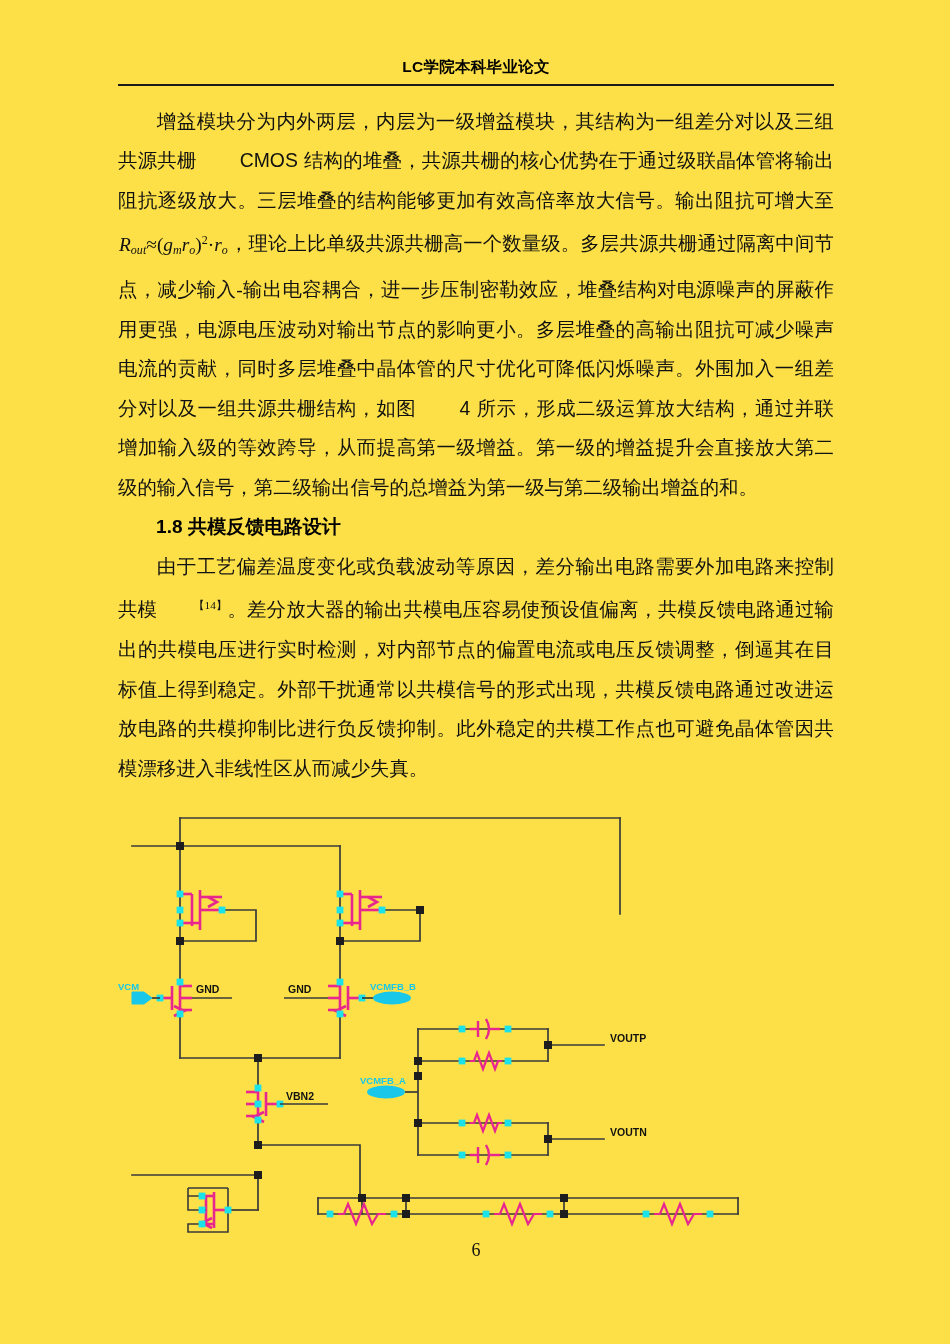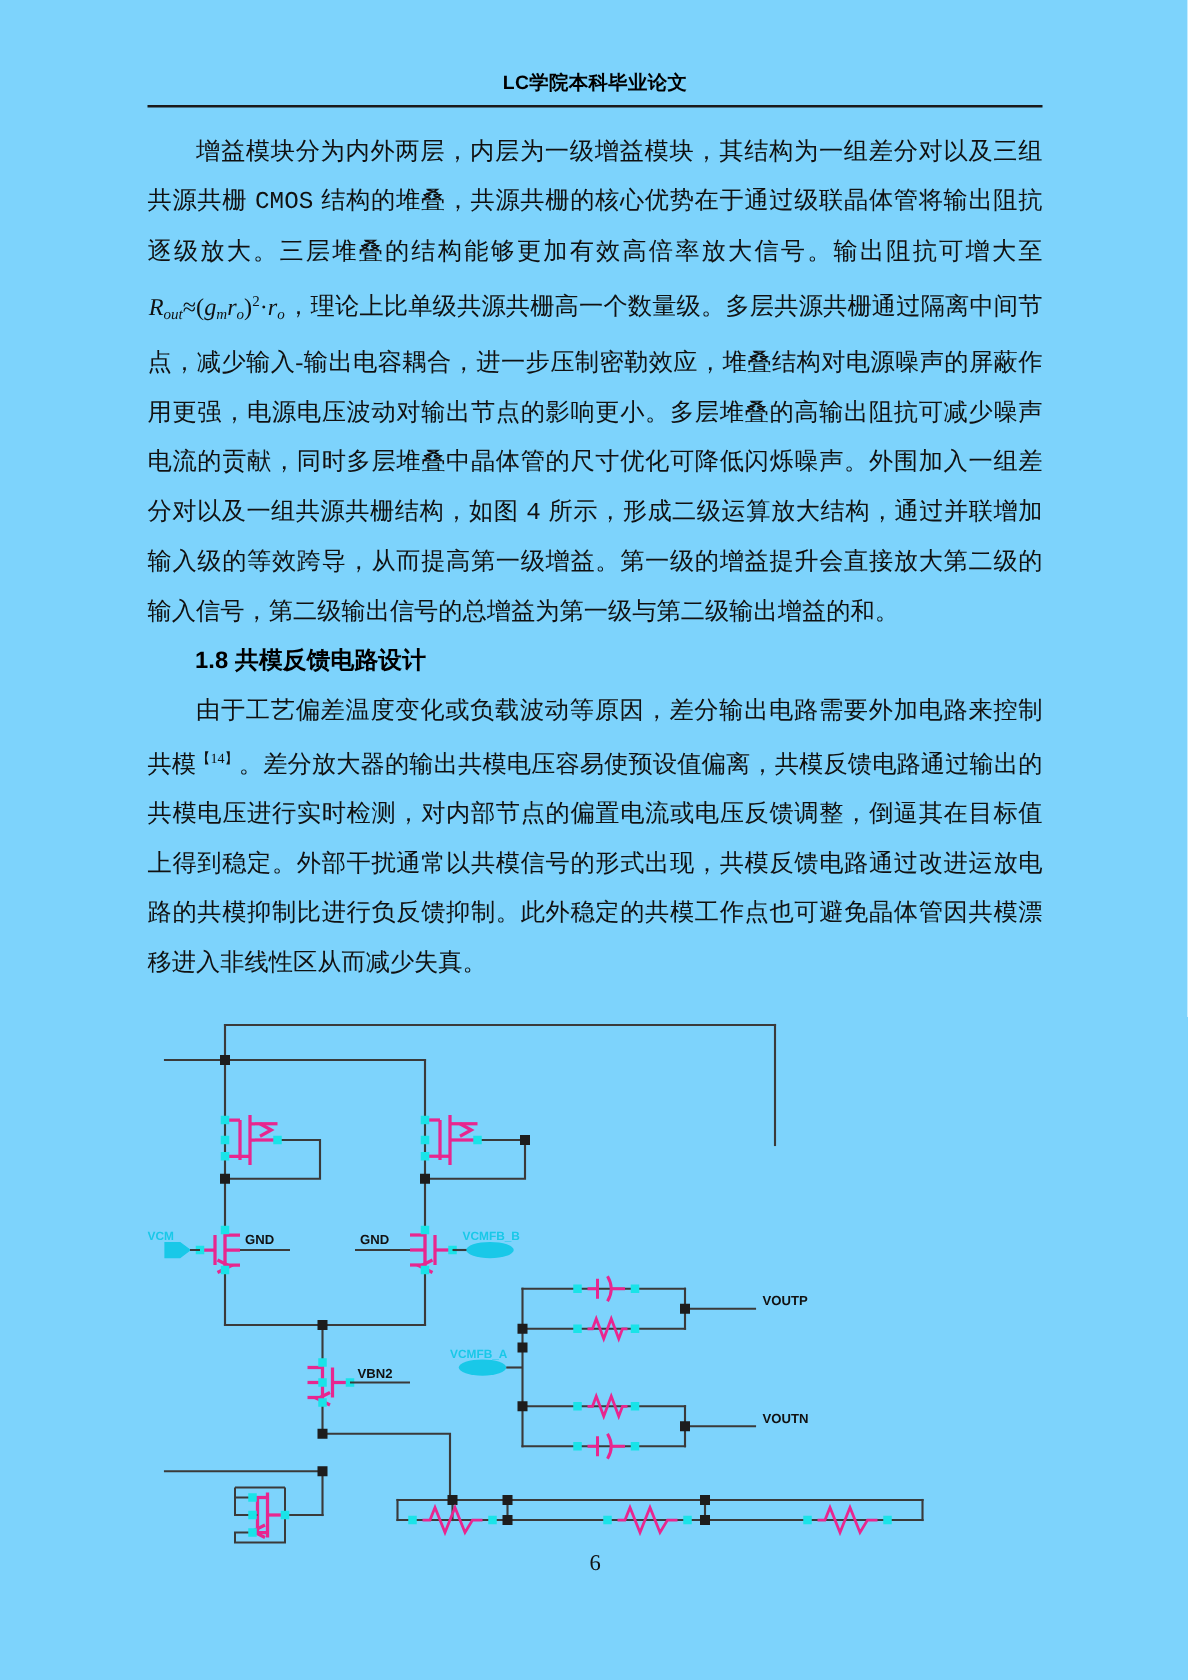--- a/index.html
+++ b/index.html
@@ -8,21 +8,21 @@
     background: #ffffff;
   }
   body {
     font-family: "Liberation Serif", "DejaVu Serif", serif;
     color: #000000;
   }
   .page {
     position: relative;
     width: 950px;
     height: 1344px;
-    background: #7dd3fc;
+    background: #fde047;
     overflow: hidden;
     box-sizing: border-box;
   }
   .content {
     position: absolute;
     left: 118px;
     top: 0;
     width: 716px;
     height: 1344px;
   }
@@ -55,22 +55,23 @@
     font-size: 19.4px;
     line-height: 39.5px;
     text-align: justify;
     text-justify: inter-ideograph;
     text-indent: 2em;
     color: #111;
     font-family: "Liberation Serif", "DejaVu Serif", serif;
     word-break: break-all;
   }
   .latin {
-    font-family: Liberation Mono, monospace;
+    font-family: Liberation Sans, sans-serif;
     padding: 0 1px;
+    margin-left: 37px;
   }
 
   
   .math {
     font-family: "Liberation Serif", "DejaVu Serif", serif;
     font-style: italic;
     white-space: nowrap;
     padding: 0 1px;
   }
   .math .sub {
@@ -87,20 +88,21 @@
   }
   .math .paren {
     font-style: normal;
   }
 
   
   .cite {
     font-size: 0.58em;
     vertical-align: 0.66em;
     font-family: "Liberation Serif", "DejaVu Serif", serif;
+    margin-left: 36px;
   }
 
   
   h2.section-heading {
     margin: 0;
     font-family: "Liberation Sans", "DejaVu Sans", sans-serif;
     font-weight: bold;
     font-size: 19px;
     line-height: 39.5px;
     text-indent: 2em;

